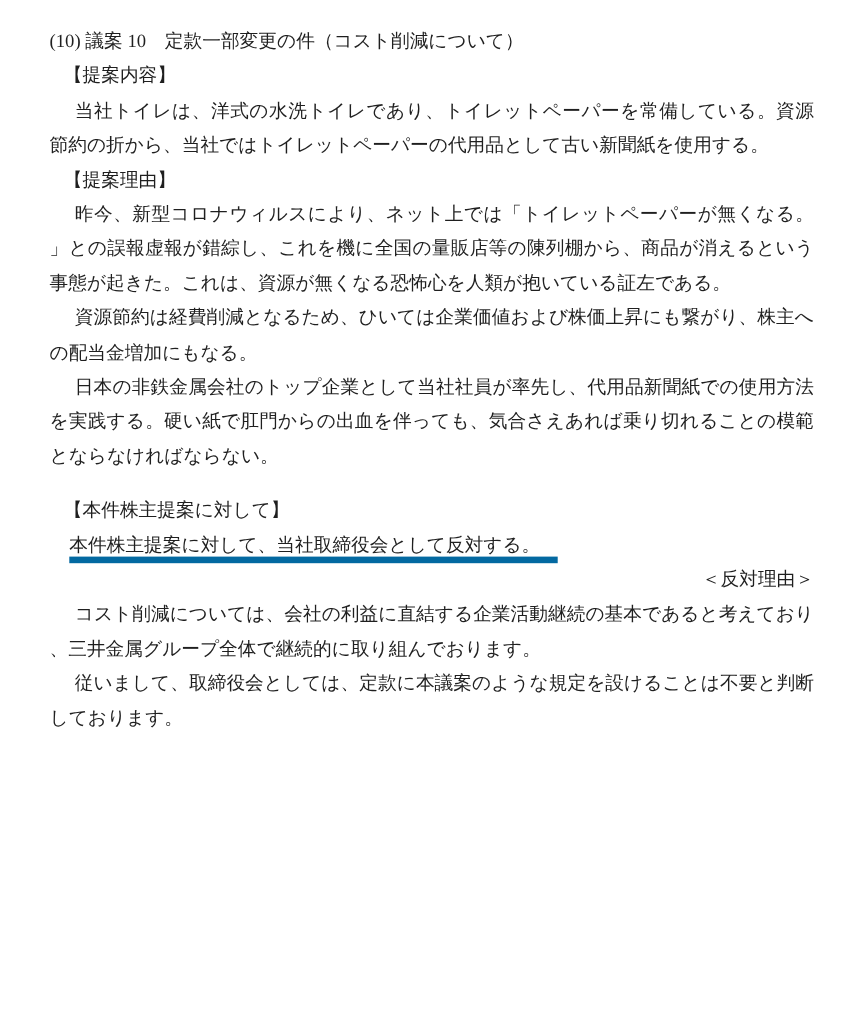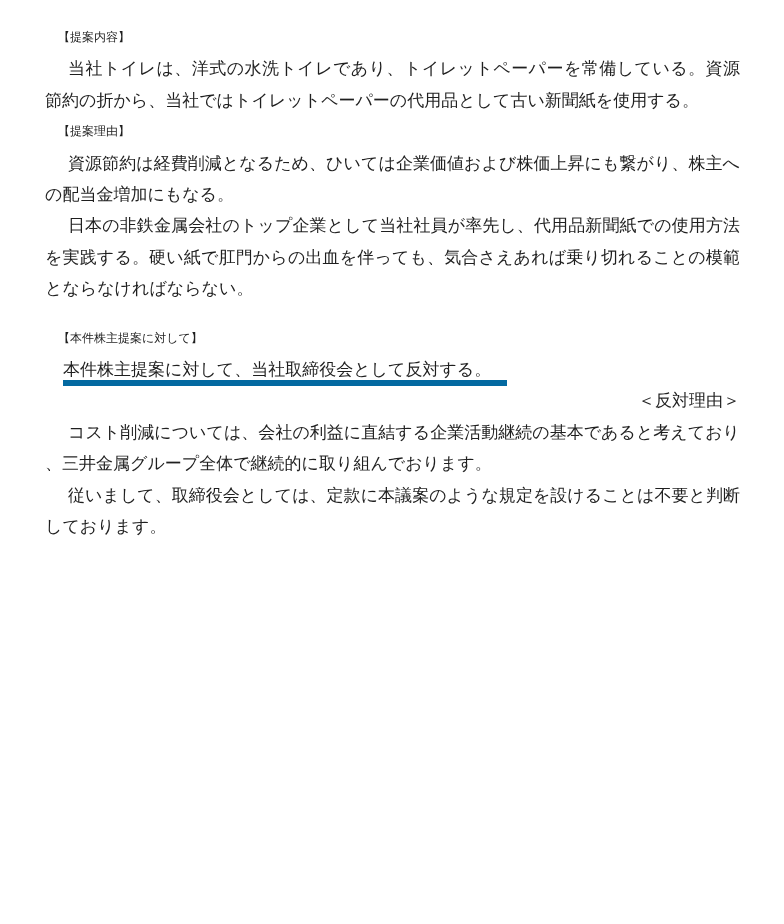--- a/index.html
+++ b/index.html
@@ -25,21 +25,21 @@
   }
   .agenda-title {
     margin: 0;
     font-size: 17px;
     font-weight: 400;
     line-height: 31.4px;
     white-space: nowrap;
   }
   .bracket-heading {
     margin: 0 0 0 13px;
-    font-size: 12px;
+    font-size: 17px;
     font-weight: 400;
     line-height: 31.4px;
   }
   .body-paragraph {
     margin: 0;
     text-indent: 23px;
     text-align: justify;
     line-break: anywhere;
   }
   .board-section {
@@ -60,27 +60,29 @@
     font-weight: 400;
     line-height: 31.4px;
     text-align: right;
   }
 </style>
 </head>
 <body>
 
 <div class="page">
 
+  <p class="agenda-title">(10) 議案 10　定款一部変更の件（コスト削減について）</p>
 
   <p class="bracket-heading">【提案内容】</p>
 
   <p class="body-paragraph">当社トイレは、洋式の水洗トイレであり、トイレットペーパーを常備している。資源節約の折から、当社ではトイレットペーパーの代用品として古い新聞紙を使用する。</p>
 
   <p class="bracket-heading">【提案理由】</p>
 
+  <p class="body-paragraph">昨今、新型コロナウィルスにより、ネット上では「トイレットペーパーが無くなる。」との誤報虚報が錯綜し、これを機に全国の量販店等の陳列棚から、商品が消えるという事態が起きた。これは、資源が無くなる恐怖心を人類が抱いている証左である。</p>
 
 
   <p class="body-paragraph">資源節約は経費削減となるため、ひいては企業価値および株価上昇にも繋がり、株主への配当金増加にもなる。</p>
 
   <p class="body-paragraph">日本の非鉄金属会社のトップ企業として当社社員が率先し、代用品新聞紙での使用方法を実践する。硬い紙で肛門からの出血を伴っても、気合さえあれば乗り切れることの模範とならなければならない。</p>
 
   <div class="board-section">
 
     <p class="bracket-heading">【本件株主提案に対して】</p>
 

